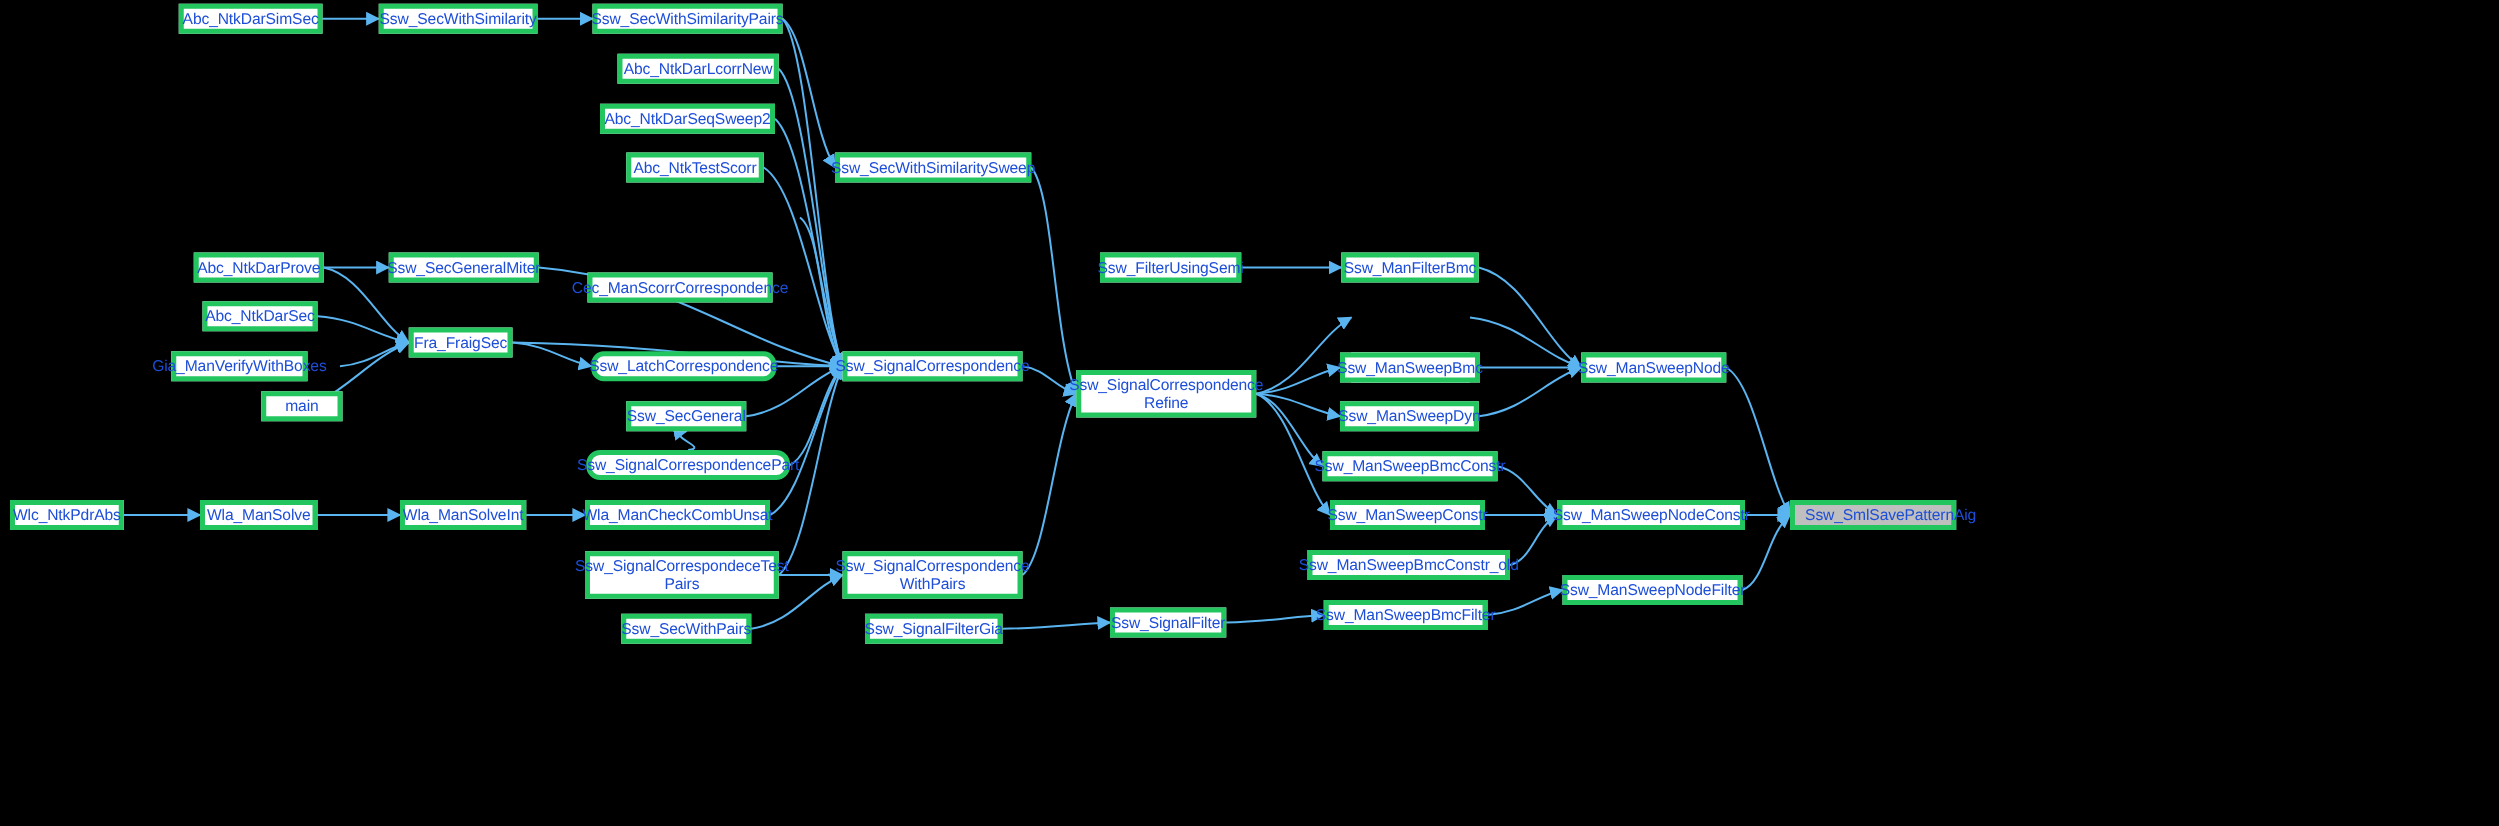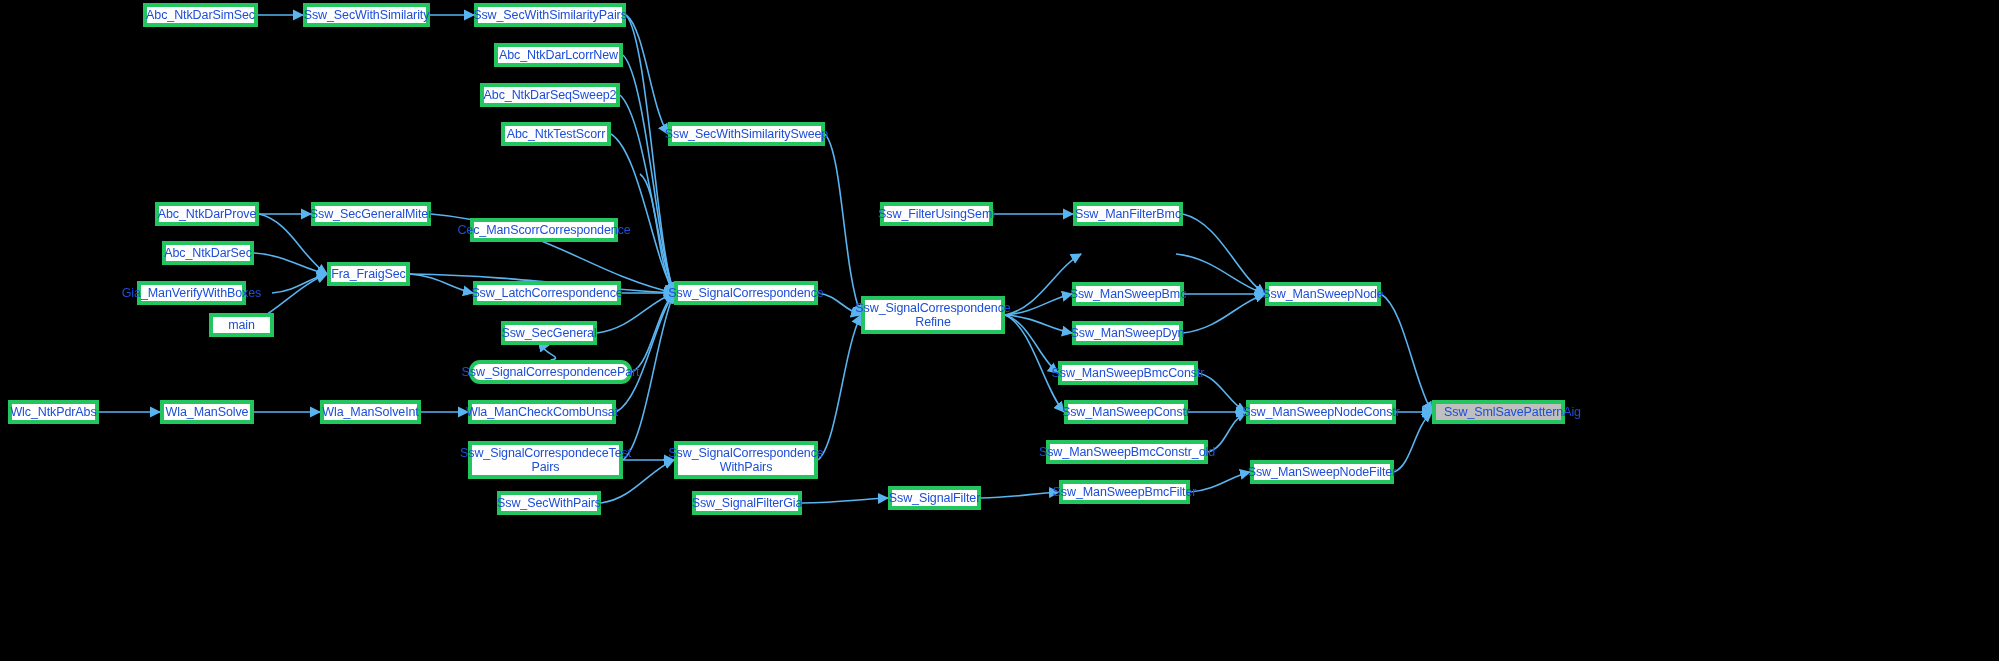--- a/index.html
+++ b/index.html
@@ -112,21 +112,21 @@
     <div class="node" style="left: 480px; top: 83px; width: 140px; height: 24px;">Abc_NtkDarSeqSweep2</div>
     <div class="node" style="left: 501px; top: 122px; width: 110px; height: 24px;">Abc_NtkTestScorr</div>
     <div class="node" style="left: 470px; top: 170px; width: 148px; height: 24px; margin-top: 48px;">Cec_ManScorrCorrespondence</div>
     <div class="node" style="left: 668px; top: 122px; width: 157px; height: 24px;">Ssw_SecWithSimilaritySweep</div>
     <div class="node" style="left: 155px; top: 202px; width: 104px; height: 24px;">Abc_NtkDarProve</div>
     <div class="node" style="left: 311px; top: 202px; width: 120px; height: 24px;">Ssw_SecGeneralMiter</div>
     <div class="node" style="left: 162px; top: 241px; width: 92px; height: 24px;">Abc_NtkDarSec</div>
     <div class="node" style="left: 137px; top: 281px; width: 109px; height: 24px;">Gia_ManVerifyWithBoxes</div>
     <div class="node" style="left: 177px; top: 313px; width: 65px; height: 24px; margin-left: 32px;">main</div>
     <div class="node" style="left: 327px; top: 262px; width: 83px; height: 24px;">Fra_FraigSec</div>
-    <div class="node" style="left: 473px; top: 281px; width: 148px; height: 24px;">Ssw_LatchCorrespondence</div>
+    <div class="node" style="left: 473px; top: 281px; width: 148px; height: 24px; border-radius: 10px;">Ssw_LatchCorrespondence</div>
     <div class="node" style="left: 501px; top: 321px; width: 96px; height: 24px;">Ssw_SecGeneral</div>
     <div class="node" style="left: 469px; top: 360px; width: 163px; height: 24px; border-radius: 11px;">Ssw_SignalCorrespondencePart</div>
     <div class="node" style="left: 674px; top: 281px; width: 144px; height: 24px;">Ssw_SignalCorrespondence</div>
     <div class="node" style="left: 8px; top: 400px; width: 91px; height: 24px;">Wlc_NtkPdrAbs</div>
     <div class="node" style="left: 160px; top: 400px; width: 94px; height: 24px;">Wla_ManSolve</div>
     <div class="node" style="left: 320px; top: 400px; width: 101px; height: 24px;">Wla_ManSolveInt</div>
     <div class="node" style="left: 468px; top: 400px; width: 148px; height: 24px;">Wla_ManCheckCombUnsat</div>
     <div class="node" style="left: 468px; top: 441px; width: 155px; height: 38px;">Ssw_SignalCorrespondeceTest
 Pairs</div>
     <div class="node" style="left: 497px; top: 491px; width: 104px; height: 24px;">Ssw_SecWithPairs</div>

